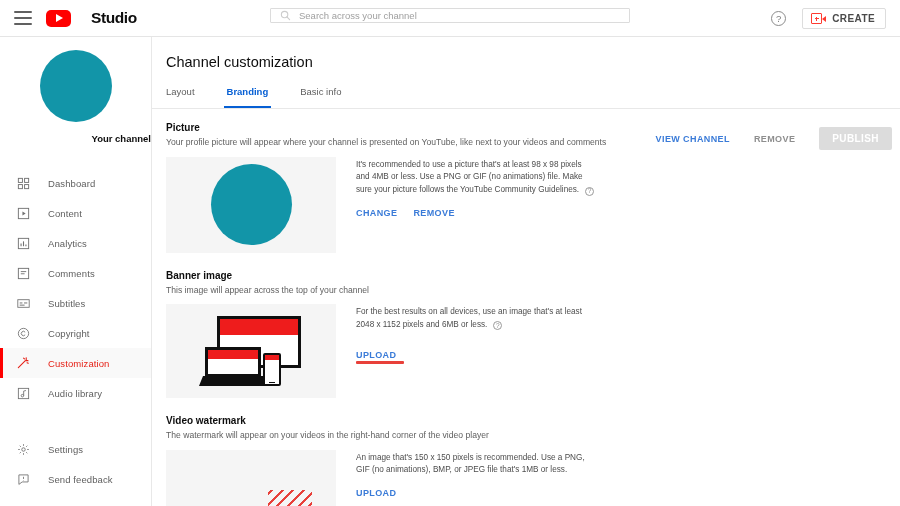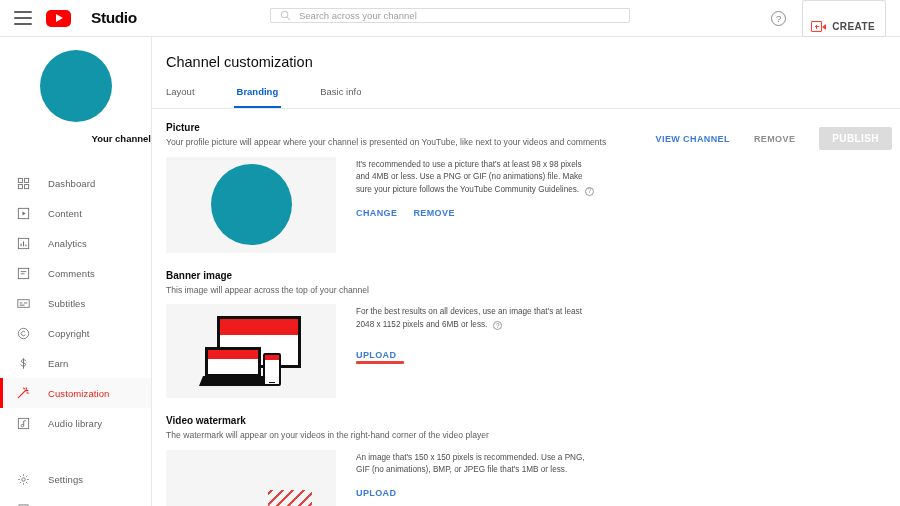--- a/index.html
+++ b/index.html
@@ -53,21 +53,21 @@
 
   .top-right { position: absolute; right: 14px; top: 0; height: 37px; display: flex; align-items: center; gap: 16px; }
   .help-circle {
     width: 15px; height: 15px; border: 1.2px solid #8b8b8b; border-radius: 50%;
     display: flex; align-items: center; justify-content: center;
     font-size: 9.5px; color: #7c7c7c; cursor: pointer; line-height: 1;
   }
   .create-btn {
     display: flex; align-items: flex-start; gap: 6px;
     border: 1px solid #dddddd; border-radius: 2px;
-    padding: 20px 10px 4px 8px; background: #fff; cursor: pointer;
+    padding: 4px 10px 4px 8px; background: #fff; cursor: pointer;
   }
   .cam-ico { position: relative; width: 15px; height: 11px; flex: 0 0 auto; }
   .cam-ico .body {
     position: absolute; left: 0; top: 0; width: 11px; height: 11px;
     border: 1.4px solid #ff3b30; border-radius: 1px; background: #fff;
   }
   .cam-ico .lens-h { position: absolute; left: 3.6px; top: 5px; width: 4px; height: 1.4px; background: #ff3b30; }
   .cam-ico .lens-v { position: absolute; left: 4.8px; top: 3.8px; width: 1.4px; height: 4px; background: #ff3b30; }
   .cam-ico .tri {
     position: absolute; right: 0; top: 2.5px; width: 0; height: 0;
@@ -99,21 +99,21 @@
   .nav-ico { width: 18px; height: 18px; flex: 0 0 auto; margin-right: 16px; display: flex; align-items: center; justify-content: center; }
   .nav-label { font-size: 9.5px; color: #606060; letter-spacing: .1px; text-align: center; }
   .nav-item.active .nav-label { color: #e62117; }
   .nav-spacer { height: 26px; }
 
   
   .main { position: absolute; left: 152px; top: 37px; width: 748px; height: 469px; background: #fff; overflow: hidden; }
   .page-title { margin: 17px 0 0 14px; font-size: 14.5px; font-weight: 400; color: #0d0d0d; }
 
   .tabs-row { position: relative; margin-top: 12px; height: 27px; border-bottom: 1px solid #e8e8e8; }
-  .tabs { display: flex; gap: 42px; padding-left: 14px; height: 100%; align-items: center; }
+  .tabs { display: flex; gap: 32px; padding-left: 14px; height: 100%; align-items: center; }
   .tab { position: relative; font-size: 9.5px; color: #606060; cursor: pointer; padding-top: 4px; height: 100%; }
   .tab.active { color: #065fd4; font-weight: 600; }
   .tab.active::after {
     content: ""; position: absolute; left: -3px; right: -3px; bottom: 0; height: 2.4px; background: #065fd4;
   }
   .tab-actions { position: absolute; right: 8px; top: 1px; display: flex; align-items: center; gap: 24px; margin-top: 44px; }
   .txt-btn { font-size: 9px; font-weight: 700; letter-spacing: .4px; cursor: pointer; }
   .txt-btn.blue { color: #3a7bd8; }
   .txt-btn.gray { color: #8e8e8e; }
   .publish-btn {
@@ -283,29 +283,20 @@
       <div class="nav-item">
         <span class="nav-ico">
           <svg width="13" height="13" viewBox="0 0 24 24" fill="none" stroke="#717171" stroke-width="1.6">
             <circle cx="12" cy="12" r="9.5"></circle>
             <path d="M15 9.5a4 4 0 1 0 0 5" stroke-width="1.6"></path>
           </svg>
         </span>
         <span class="nav-label">Copyright</span>
       </div>
 
-      <div class="nav-item">
-        <span class="nav-ico">
-          <svg width="13" height="13" viewBox="0 0 24 24" fill="none" stroke="#717171" stroke-width="1.7" stroke-linecap="round">
-            <path d="M16 7c-1-1.6-3-2.3-5-2-2 .3-3 1.6-3 3 0 3.2 8 2.3 8 5.6 0 1.6-1.4 3-3.5 3.2-2.2.2-4.2-.7-5.2-2.3"></path>
-            <line x1="12" y1="3" x2="12" y2="21"></line>
-          </svg>
-        </span>
-        <span class="nav-label">Earn</span>
-      </div>
 
       <div class="nav-item active">
         <span class="nav-ico">
           <svg width="14" height="14" viewBox="0 0 24 24" fill="none" stroke="#e62117" stroke-width="1.9" stroke-linecap="round">
             <line x1="4" y1="20" x2="16" y2="8"></line>
             <line x1="17.5" y1="3" x2="17.5" y2="6.5"></line>
               <line x1="20.5" y1="8" x2="17" y2="8"></line>
             <line x1="13" y1="3.5" x2="14.5" y2="5"></line>
               <line x1="21" y1="12.5" x2="19" y2="11.5"></line>
           </svg>

